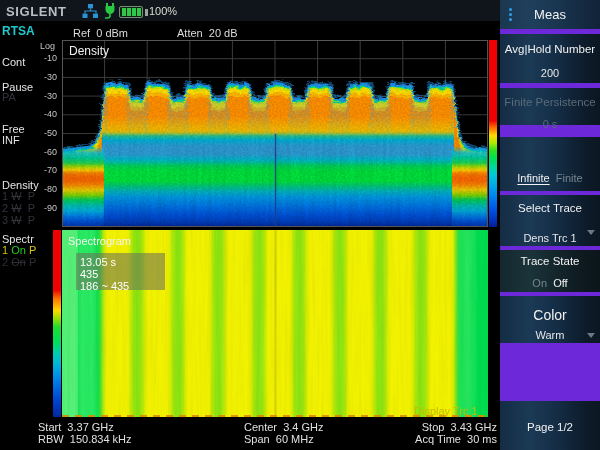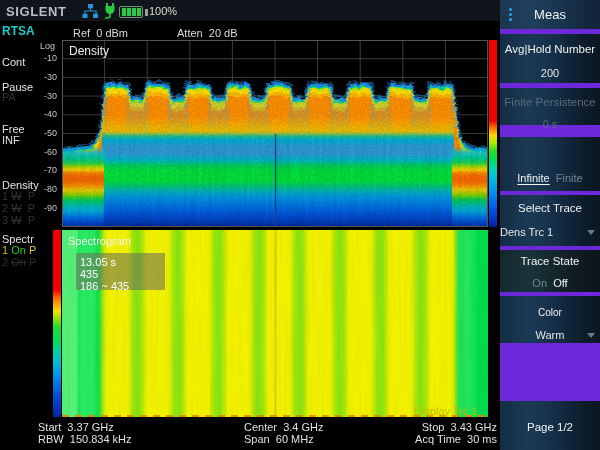--- a/index.html
+++ b/index.html
@@ -315,29 +315,29 @@
       </div>
 <div class="abs" style="left:0;top:87.5px;width:100px;height:37px;background:linear-gradient(90deg,#152c45 0%,#1b3a55 30%,#152e47 55%,#0d1c2b 85%,#0b1722 100%)">
         <div style="position:absolute;left:0;width:100%;text-align:center;font-size:11.5px;color:#5a6b78;top:8px">Finite Persistence</div>
         <div style="position:absolute;left:0;width:100%;text-align:center;font-size:11px;color:#5a6b78;top:30px">0 s</div>
       </div>
 <div class="abs" style="left:0;top:137px;width:100px;height:53.5px;background:linear-gradient(90deg,#152c45 0%,#1b3a55 30%,#152e47 55%,#0d1c2b 85%,#0b1722 100%)">
         <div style="position:absolute;left:0;width:100%;text-align:center;font-size:11px;top:35px"><span style="color:#f2f2f2;text-decoration:underline;text-underline-offset:2px">Infinite</span>&nbsp; <span style="color:#76868f">Finite</span></div>
       </div>
 <div class="abs" style="left:0;top:194.5px;width:100px;height:51.0px;background:linear-gradient(90deg,#152c45 0%,#1b3a55 30%,#152e47 55%,#0d1c2b 85%,#0b1722 100%)">
         <div style="position:absolute;left:0;width:100%;text-align:center;font-size:11.5px;color:#f2f2f2;top:7px">Select Trace</div>
-        <div style="position:absolute;left:0;width:100%;font-size:11px;color:#e6e6e6;top:31px">Dens Trc 1</div>
+        <div style="position:absolute;left:0;width:100%;text-align:center;font-size:11px;color:#e6e6e6;top:37px">Dens Trc 1</div>
         <div style="position:absolute;right:5px;top:35px;width:0;height:0;border-left:4px solid transparent;border-right:4px solid transparent;border-top:5px solid #6a7a85"></div>
       </div>
 <div class="abs" style="left:0;top:249.5px;width:100px;height:42.0px;background:linear-gradient(90deg,#14282e 0%,#1a343a 30%,#13262c 55%,#0d191f 85%,#0b161b 100%)">
         <div style="position:absolute;left:0;width:100%;text-align:center;font-size:11.5px;color:#f2f2f2;top:5px">Trace State</div>
         <div style="position:absolute;left:0;width:100%;text-align:center;font-size:11px;top:27px"><span style="color:#76868f">On</span>&nbsp; <span style="color:#f2f2f2;text-underline-offset:2px">Off</span></div>
       </div>
 <div class="abs" style="left:0;top:295.5px;width:100px;height:47.0px;background:linear-gradient(90deg,#152c45 0%,#1b3a55 30%,#152e47 55%,#0d1c2b 85%,#0b1722 100%)">
-        <div style="position:absolute;left:0;width:100%;text-align:center;font-size:10px;color:#f2f2f2;top:11px">Color</div>
+        <div style="position:absolute;left:0;width:100%;text-align:center;font-size:14px;color:#f2f2f2;top:11px">Color</div>
         <div style="position:absolute;left:0;width:100%;text-align:center;font-size:11px;color:#e6e6e6;top:33px">Warm</div>
         <div style="position:absolute;right:5px;top:37px;width:0;height:0;border-left:4px solid transparent;border-right:4px solid transparent;border-top:5px solid #6a7a85"></div>
       </div>
 <div class="abs" style="left:0;top:400.5px;width:100px;height:49.5px;background:linear-gradient(90deg,#152c45 0%,#1b3a55 30%,#152e47 55%,#0d1c2b 85%,#0b1722 100%)">
         <div style="position:absolute;left:0;width:100%;text-align:center;font-size:11.5px;color:#f2f2f2;top:20px">Page 1/2</div>
       </div>
 
 </div>
 
 </div>

